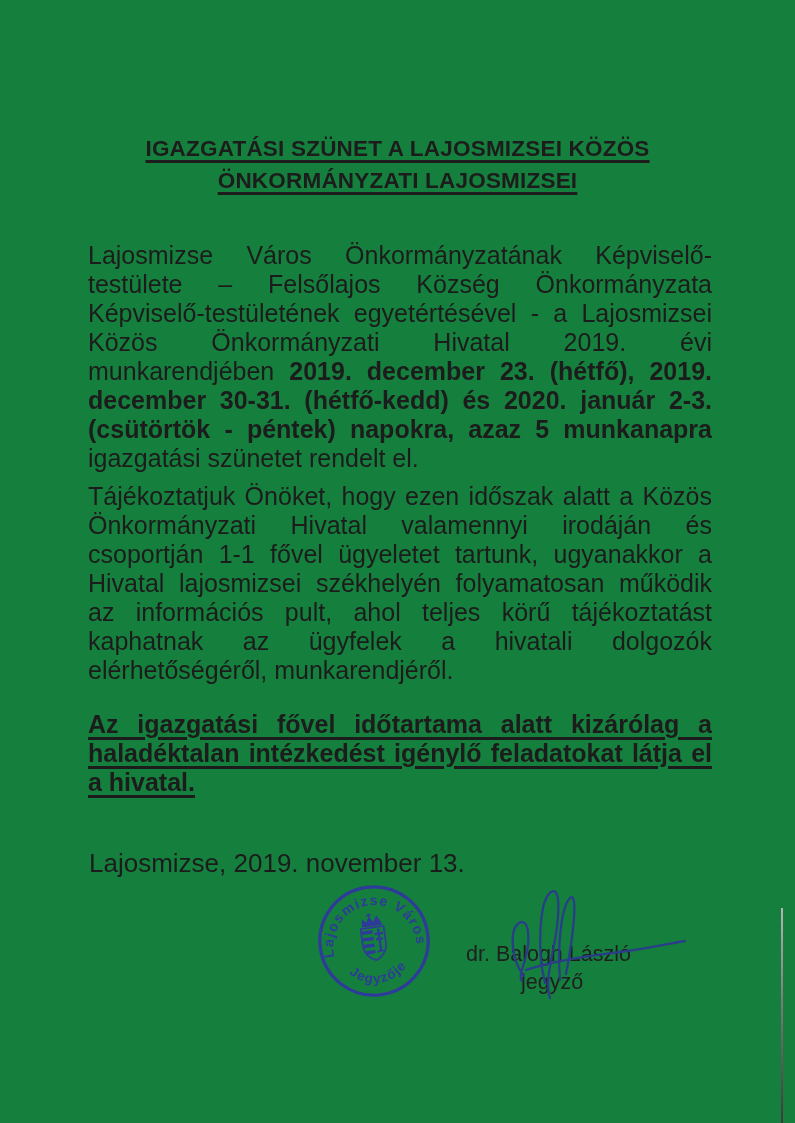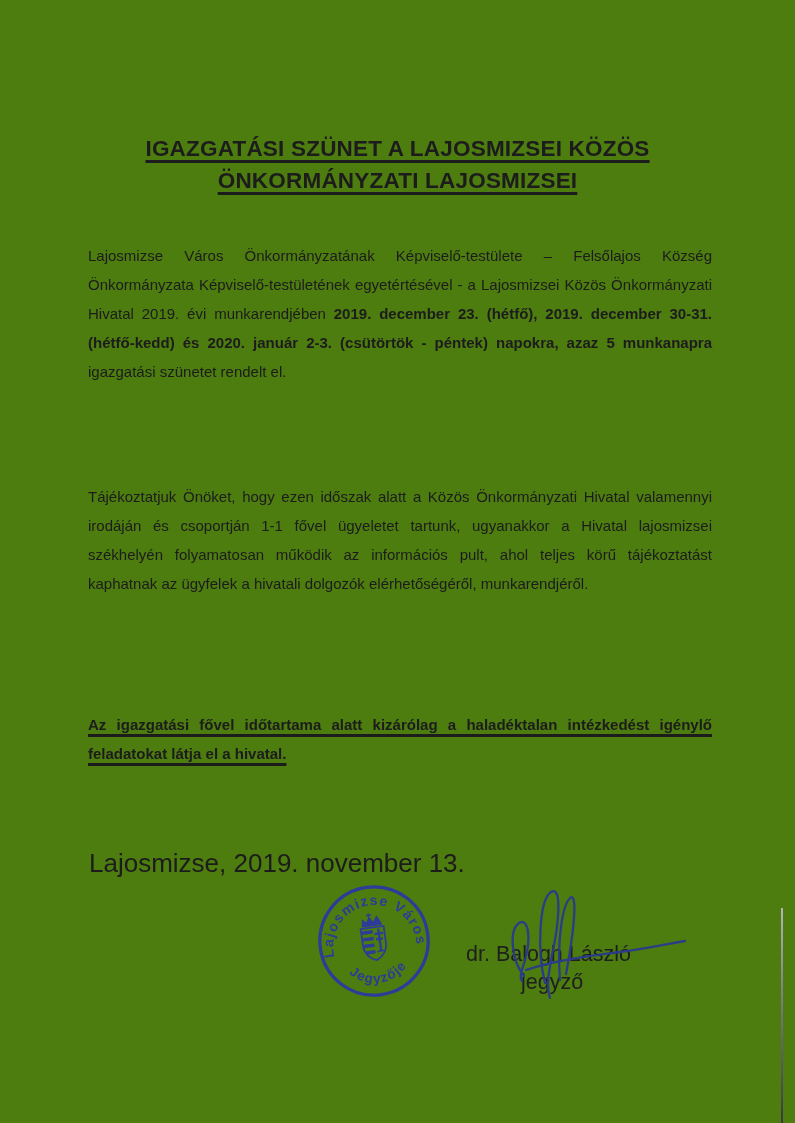--- a/index.html
+++ b/index.html
@@ -1,41 +1,41 @@
 <!DOCTYPE html>
 <html lang="hu"><head>
 <meta charset="utf-8">
 <title>Igazgatási szünet — hirdetmény</title>
 <style>
   html,body{margin:0;padding:0;background:#e8e8e8;}
   .page{
     position:relative;
     width:795px;height:1123px;
     margin:0 auto;
-    background:#4d7c0f;
+    background:#15803d;
     overflow:hidden;
     font-family:"Liberation Sans","DejaVu Sans",sans-serif;
     color:#1c1c1c;
   }
   .title{
     position:absolute;top:133px;left:0;right:0;
     margin:0;text-align:center;
     font-size:22.5px;font-weight:700;line-height:32px;
     letter-spacing:.2px;
   }
   .title-line{
     display:block;
     text-decoration:underline;
     text-decoration-thickness:2.5px;
     text-underline-offset:4px;
   }
   .body-par{
     position:absolute;left:88px;width:624px;
     margin:0;
-    font-size:15px;line-height:29px;
+    font-size:25px;line-height:29px;
     text-align:justify;
   }
   .par-intro{top:241px;}
   .par-info{top:482px;}
   .par-notice{
     top:710px;
     font-weight:700;
     text-decoration:underline;
     text-decoration-thickness:2.5px;
     text-underline-offset:4px;

